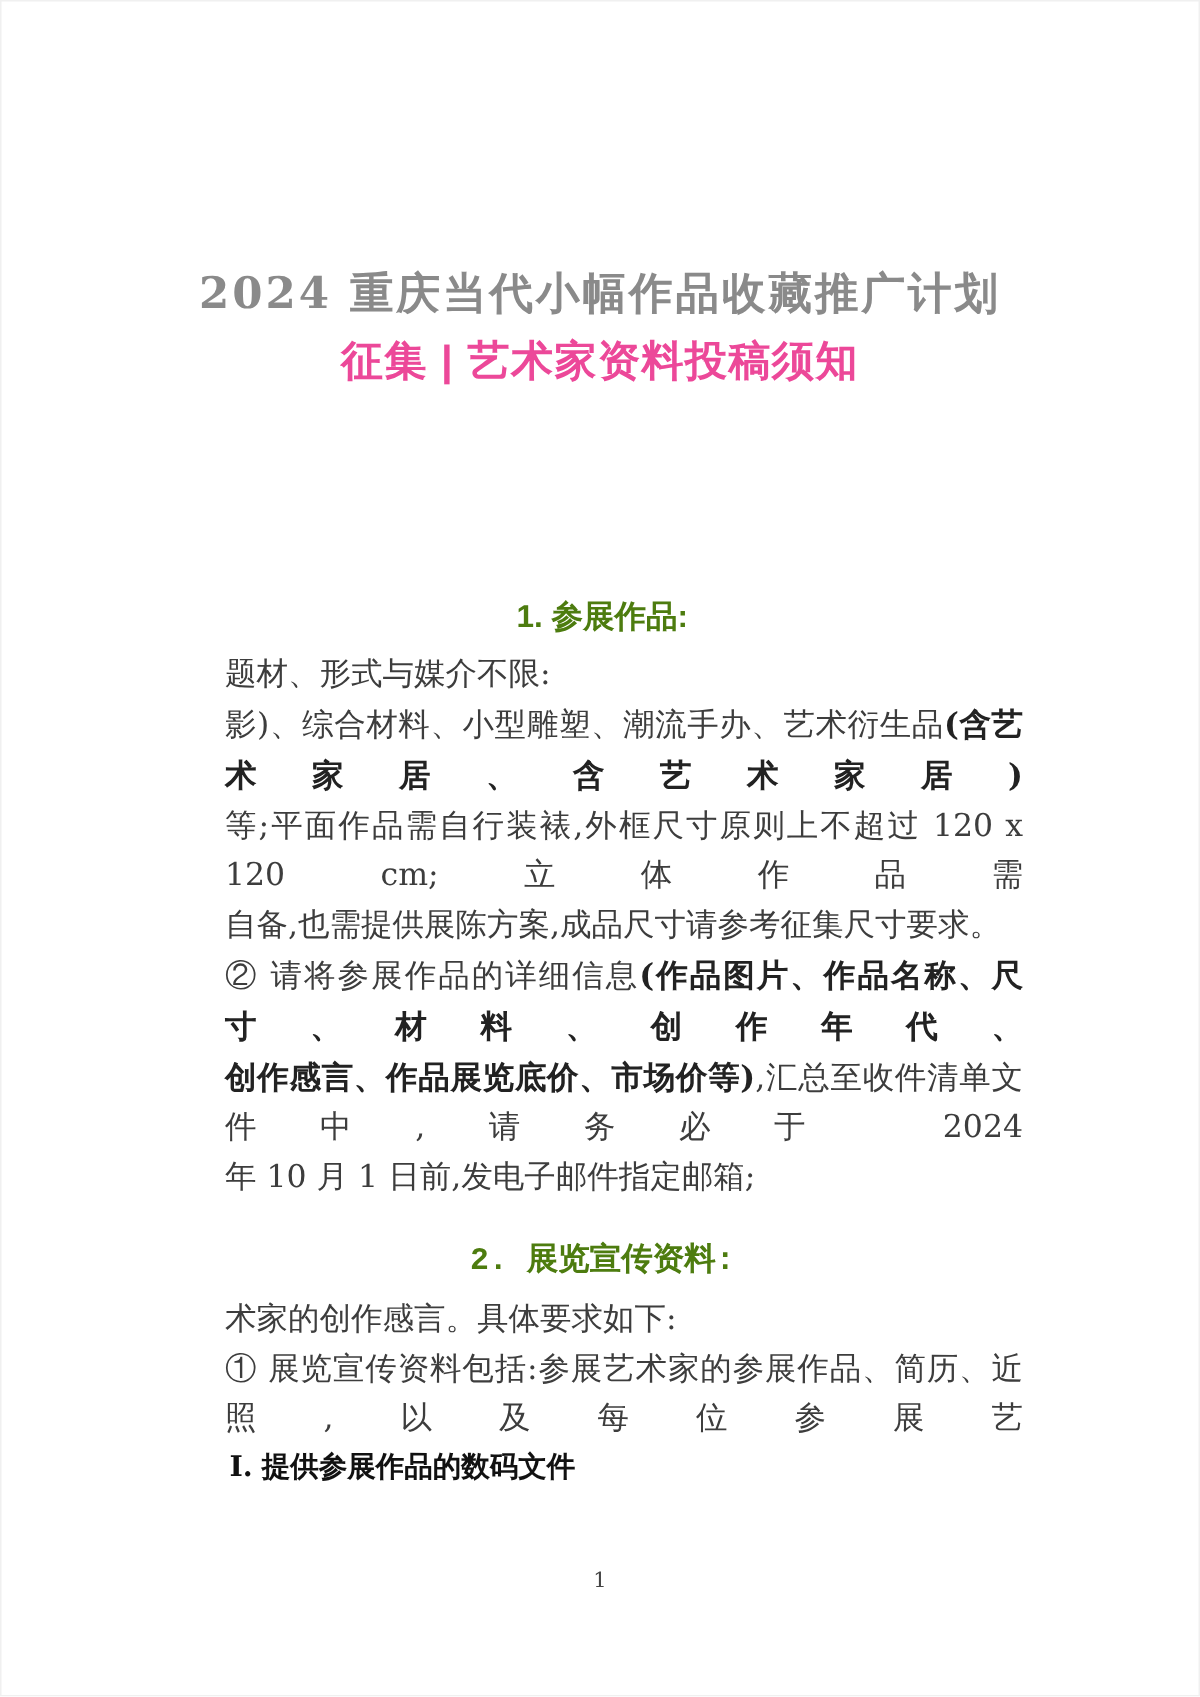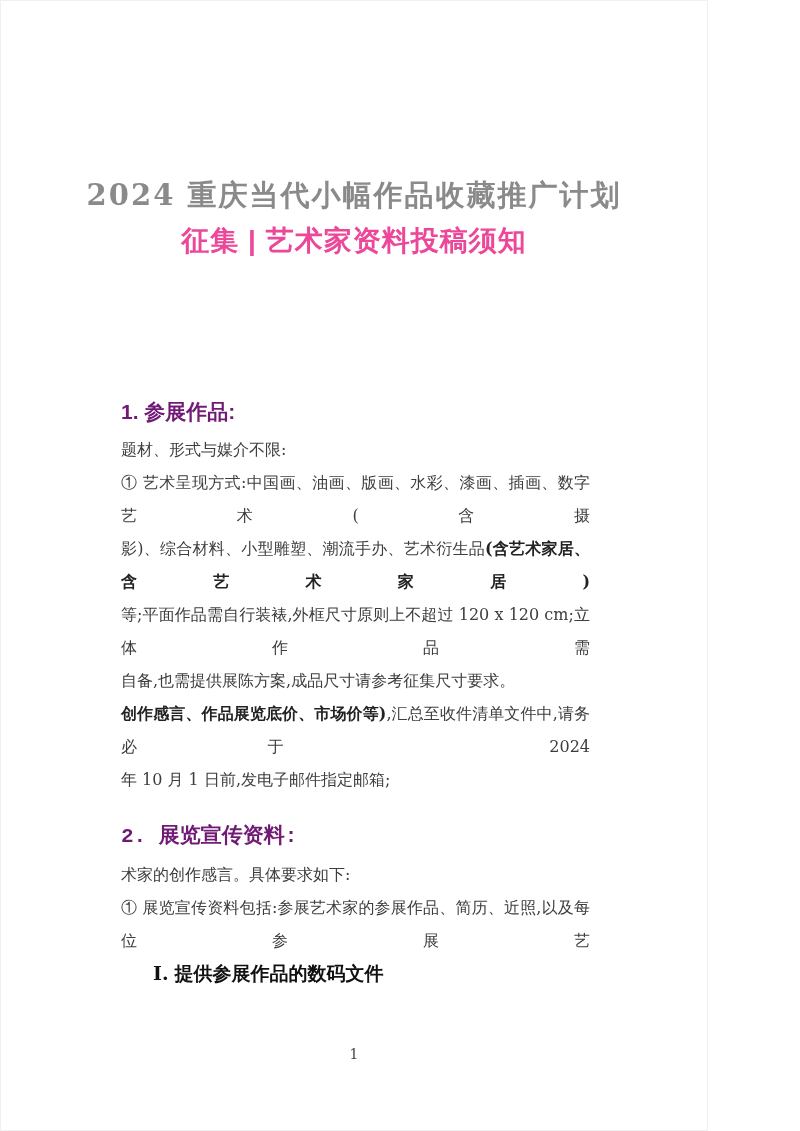--- a/index.html
+++ b/index.html
@@ -5,21 +5,21 @@
   * { margin: 0; padding: 0; box-sizing: border-box; }
   html, body { background: #ffffff; }
   body {
     width: 800px;
     height: 1131px;
     font-family: "DejaVu Serif", serif;
     overflow: hidden;
   }
   .page {
     position: relative;
-    width: 708px;
+    width: 800px;
     height: 1131px;
     background: #ffffff;
     border: 1px solid #f0f0f0;
   }
   .doc-title {
     margin-top: 174px;
     text-align: center;
     font-size: 29px;
     line-height: 40px;
     font-weight: 700;
@@ -38,32 +38,34 @@
     font-family: "Liberation Sans", "DejaVu Sans", sans-serif;
   }
   .content {
     margin: 0 117px 0 120px;
   }
   .sec-heading {
     font-family: "Liberation Sans", "DejaVu Sans", sans-serif;
     font-size: 21px;
     line-height: 26px;
     font-weight: 700;
-    color: #701a75;
+    color: #4d7c0f;
+    text-align: center;
   }
   .sec-heading.first { margin-top: 138px; }
   .sec-heading.second { margin-top: 28px; font-family: Liberation Mono, monospace; }
   .para { margin-top: 8px; }
   .bline {
-    font-size: 16px;
+    font-size: 21px;
     line-height: 33px;
     color: #3d3d3d;
     text-align: justify;
     text-align-last: justify;
     text-justify: inter-character;
+    margin-left: 29px;
   }
   .bline.short {
     text-align: left;
     text-align-last: left;
   }
   .bline b, .bline .em-run {
     font-weight: 700;
     color: #222222;
   }
   .sub-heading {
@@ -102,24 +104,24 @@
 
   <div class="doc-title">2024 重庆当代小幅作品收藏推广计划</div>
   <div class="doc-subtitle">征集 | 艺术家资料投稿须知</div>
 
   <div class="content">
 
     <div>
       <h3 class="sec-heading first">1. 参展作品:</h3>
       <div class="para">
         <p class="bline short">题材、形式与媒介不限:</p>
-        <p class="bline">① 艺术呈现方式:中国画、油画、版画、水彩、漆画、插画、数字艺术(含摄</p>
         <p class="bline"><span>影)、综合材料、小型雕塑、潮流手办、艺术衍生品</span><span class="em-run">(含艺术家居、含艺术家居)</span></p>
         <p class="bline">等;平面作品需自行装裱,外框尺寸原则上不超过 120 x 120 cm;立体作品需</p>
         <p class="bline short">自备,也需提供展陈方案,成品尺寸请参考征集尺寸要求。</p>
+        <p class="bline"><span>② 请将参展作品的详细信息</span><span class="em-run">(作品图片、作品名称、尺寸、材料、创作年代、</span></p>
         <p class="bline"><span class="em-run">创作感言、作品展览底价、市场价等)</span><span>,汇总至收件清单文件中,请务必于 2024</span></p>
         <p class="bline short">年 10 月 1 日前,发电子邮件指定邮箱;</p>
       </div>
     </div>
 
     <div>
       <h3 class="sec-heading second">2. 展览宣传资料:</h3>
       <div class="para">
         <p class="bline short">术家的创作感言。具体要求如下:</p>
         <p class="bline">① 展览宣传资料包括:参展艺术家的参展作品、简历、近照,以及每位参展艺</p>

